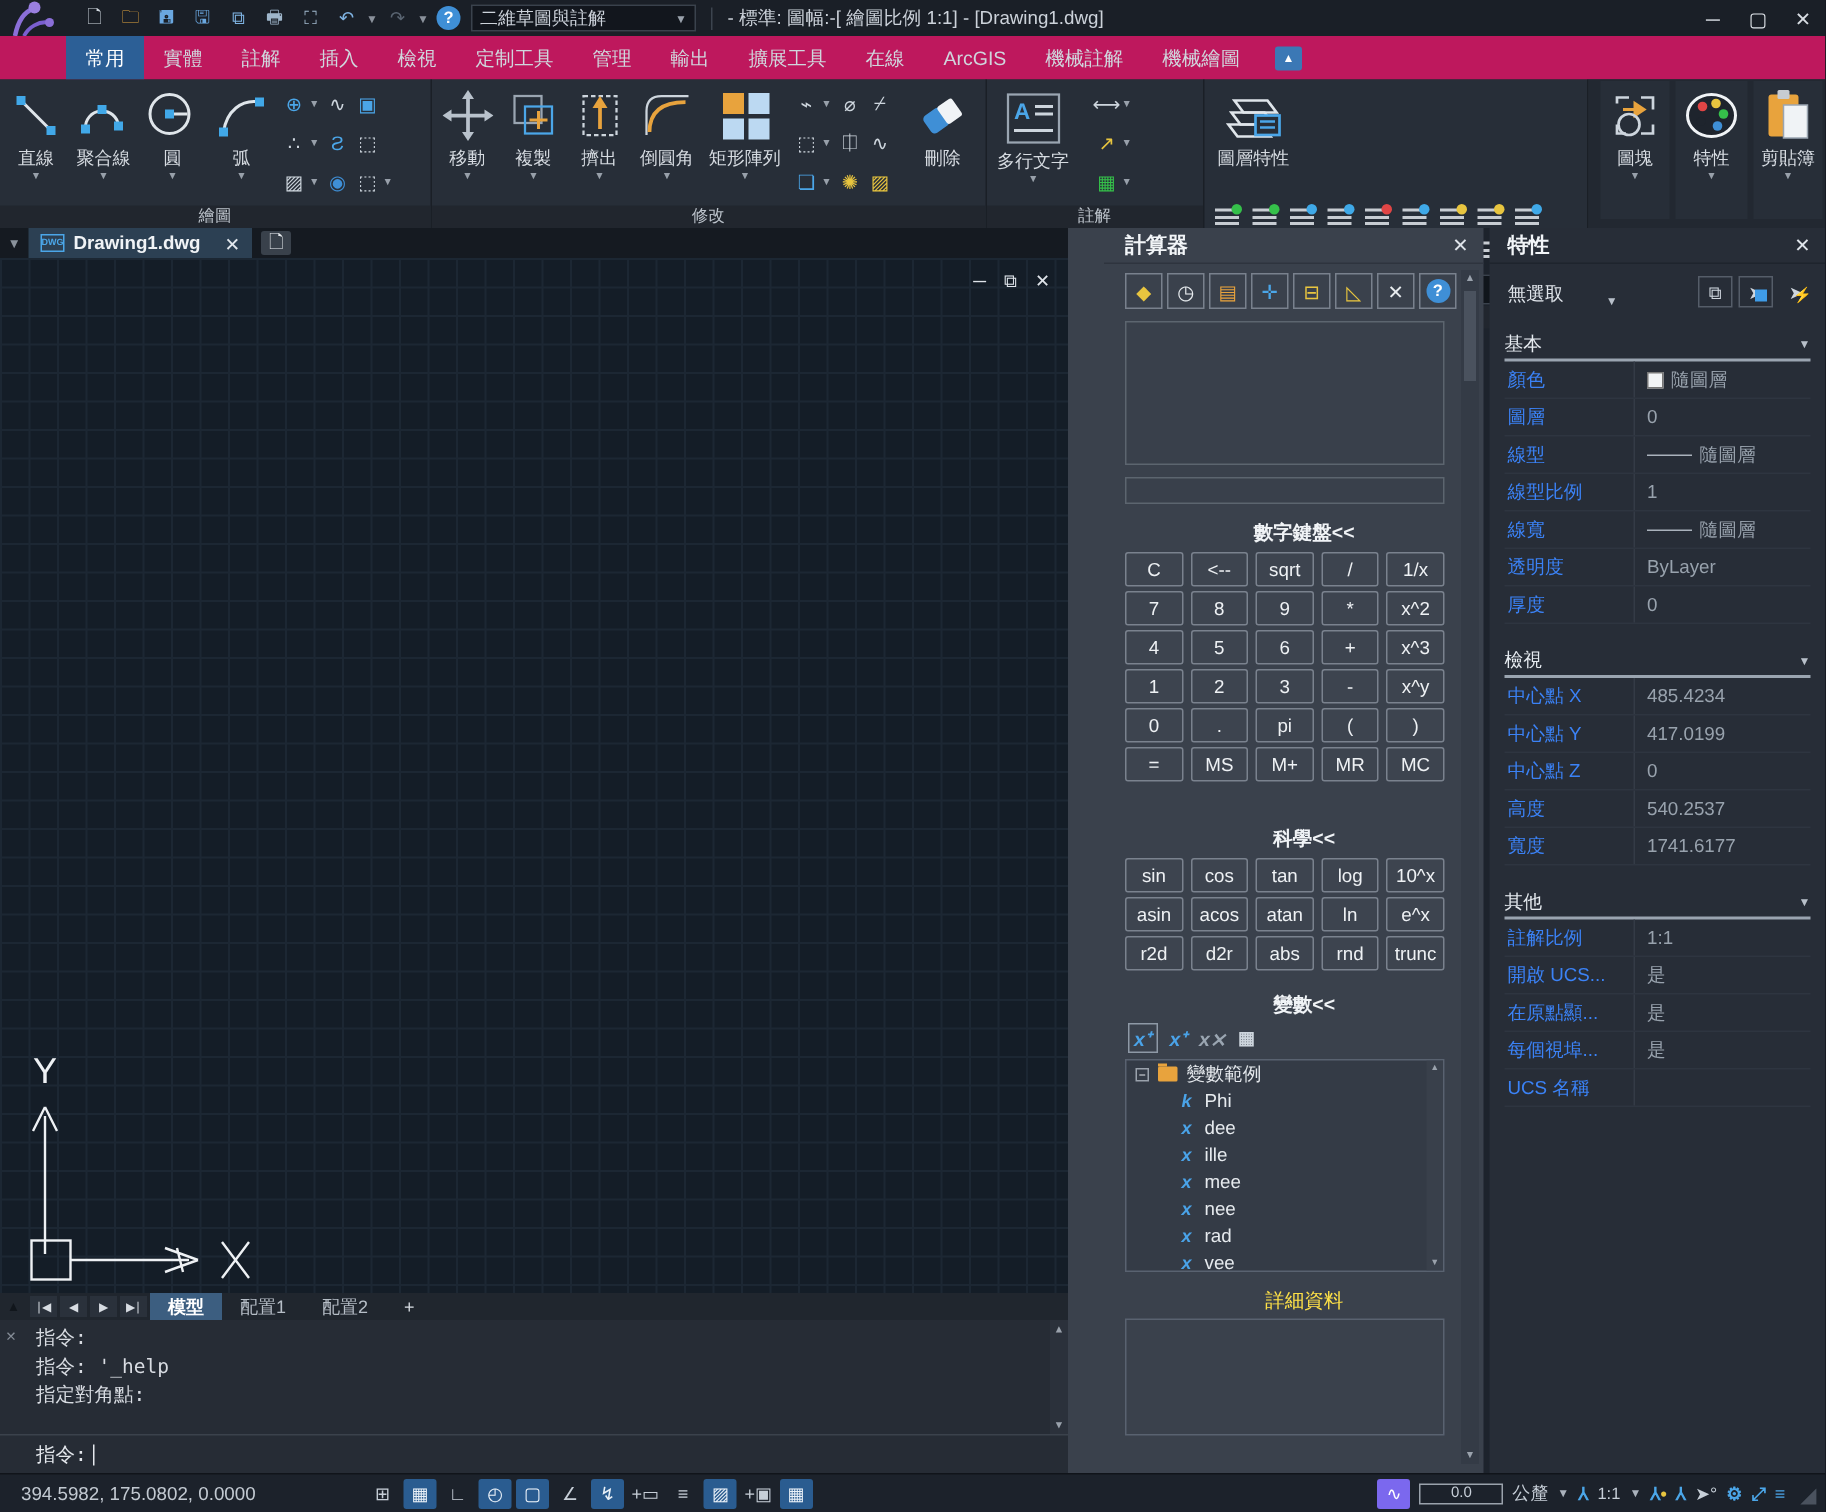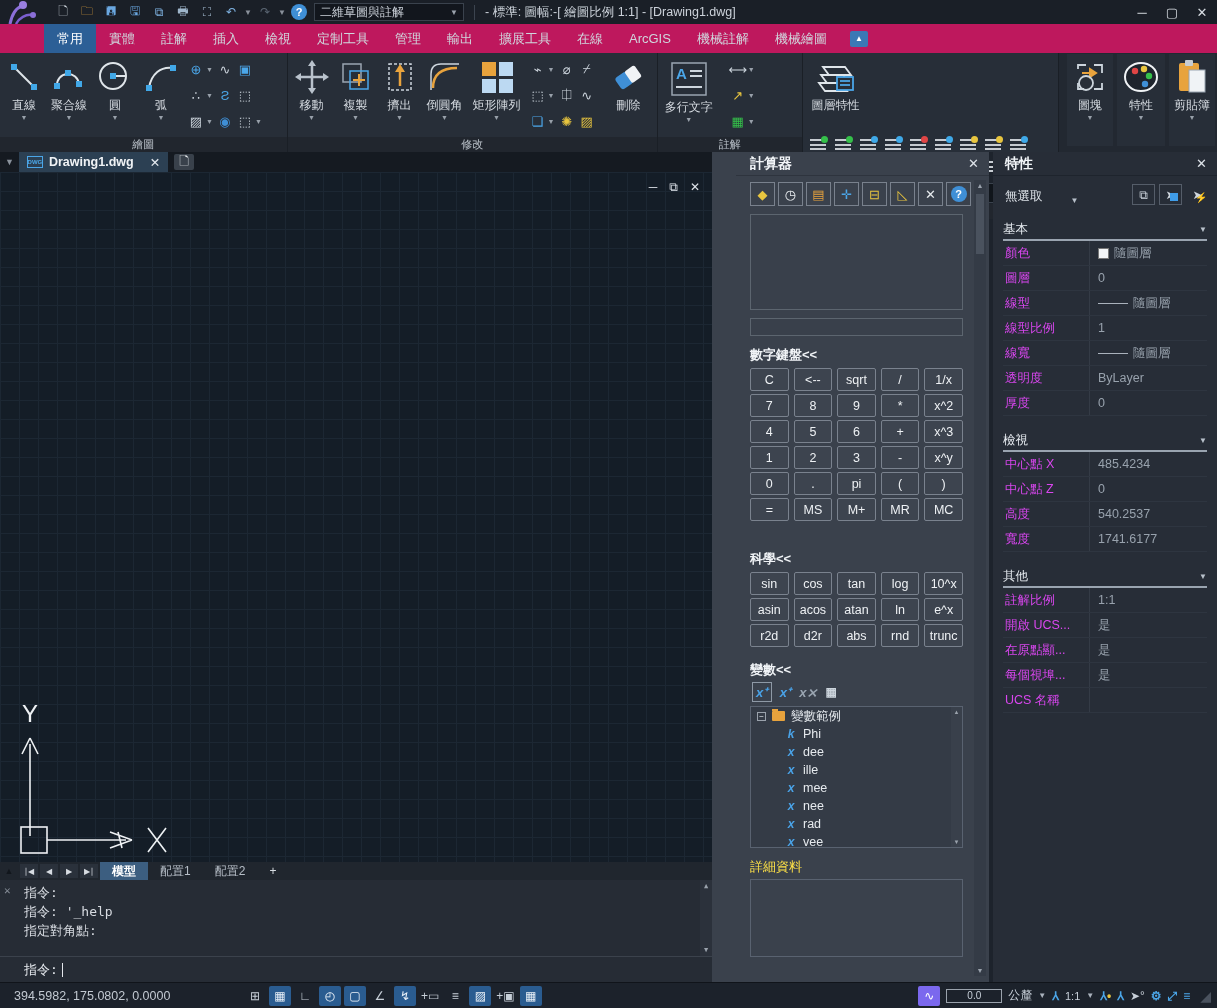--- a/index.html
+++ b/index.html
@@ -118,21 +118,21 @@
                 padding:0 10px 0 14px; color:#f2f5f8; font-size:14px; font-weight:bold;
                 border-bottom:1px solid #2e343e; }
   .calc-title .px { font-weight:normal; font-size:13px; color:#dfe4ea; }
   .calc-toolbar { display:flex; gap:3px; padding:6px 0 4px 14px; }
   .ctb { width:25px; height:24px; border:1px solid #79818d; display:flex; align-items:center;
          justify-content:center; font-size:13px; color:#e8ecef; }
   .helpcirc { width:16px; height:16px; border-radius:50%; background:#3f8fd6; color:#fff; font-size:11px;
               display:flex; align-items:center; justify-content:center; font-weight:bold; }
   .calc-hist { margin:4px 26px 0 14px; height:96px; border:1px solid #5c London656f; border:1px solid #5c656f; background:#39404b; }
   .calc-input { margin:8px 26px 0 14px; height:18px; border:1px solid #5c656f; background:#39404b; }
-  .calc-section { margin:10px 0 0 14px; color:#f0f3f6; font-size:13px; font-weight:bold; }
+  .calc-section { margin:10px 0 0 14px; color:#f0f3f6; font-size:13px; font-weight:bold;text-align:center; }
   .keys { margin:4px 26px 0 14px; display:grid; grid-template-columns:repeat(5,1fr); gap:3px 5px; }
   .key { height:23px; border:1px solid #7a828e; border-radius:2px; display:flex; align-items:center;
          justify-content:center; color:#eef1f4; font-size:12.5px; background:rgba(255,255,255,0.02); }
   .vartb { display:flex; gap:8px; align-items:center; padding:3px 0 2px 16px; }
   .vtb { color:#4aa3e8; font-size:13px; font-style:italic; font-weight:bold; }
   .vtb.boxed { border:1px solid #8e99a6; padding:0 3px; }
   .vtb.gridicon { font-style:normal; color:#cdd5dd; font-size:12px; }
   .vartree { margin:2px 26px 0 14px; height:142px; border:1px solid #596270; background:#343b46;
              position:relative; overflow:hidden; }
   .vrow { display:flex; align-items:center; gap:6px; height:18px; padding-left:6px; color:#e6eaee; font-size:12.5px; }
@@ -158,21 +158,21 @@
   .selval { color:#dfe4ea; font-size:12.5px; }
   .selcaret { font-size:8px; color:#b8c0ca; margin-left:24px; margin-right:auto; }
   .pib { width:23px; height:21px; border:1px solid #555d69; display:flex; align-items:center;
          justify-content:center; font-size:12px; color:#cfd6de; position:relative; }
   .pib .bluesq { width:8px; height:8px; background:#3f9ce8; position:absolute; right:3px; bottom:3px; }
   .sect { margin:0 10px; }
   .secthead { display:flex; align-items:center; justify-content:space-between; height:22px;
               border-bottom:2px solid #9aa4b0; color:#e6ebf0; font-size:12.5px; margin-top:14px; }
   .secthead .sc { font-size:8px; color:#b8c0ca; }
   .prow { display:flex; height:25px; align-items:center; border-bottom:1px solid #2e3540; font-size:12.5px; }
-  .plabel { width:86px; color:#d946ef; padding-left:2px; white-space:nowrap; overflow:hidden; }
+  .plabel { width:86px; color:#3b82f6; padding-left:2px; white-space:nowrap; overflow:hidden; }
   .pval { flex:1; color:#98a2ad; border-left:1px solid #343b46; padding-left:8px; height:100%;
           display:flex; align-items:center; gap:5px; white-space:nowrap; }
   .lineswatch { display:inline-block; width:30px; height:1px; background:#aab2bc; }
 </style>
 </head>
 <body>
 
 <div class="app">
 
   <div class="titlebar">
@@ -874,20 +874,26 @@
         </div>
         <div class="sect">
           <div class="secthead">
             <span>檢視</span>
             <span class="sc">▼</span>
           </div>
           <div class="prow">
             <span class="plabel">中心點 X</span>
             <span class="pval">
               <span>485.4234</span>
+            </span>
+          </div>
+          <div class="prow">
+            <span class="plabel">中心點 Y</span>
+            <span class="pval">
+              <span>417.0199</span>
             </span>
           </div>
           <div class="prow">
             <span class="plabel">中心點 Z</span>
             <span class="pval">
               <span>0</span>
             </span>
           </div>
           <div class="prow">
             <span class="plabel">高度</span>

